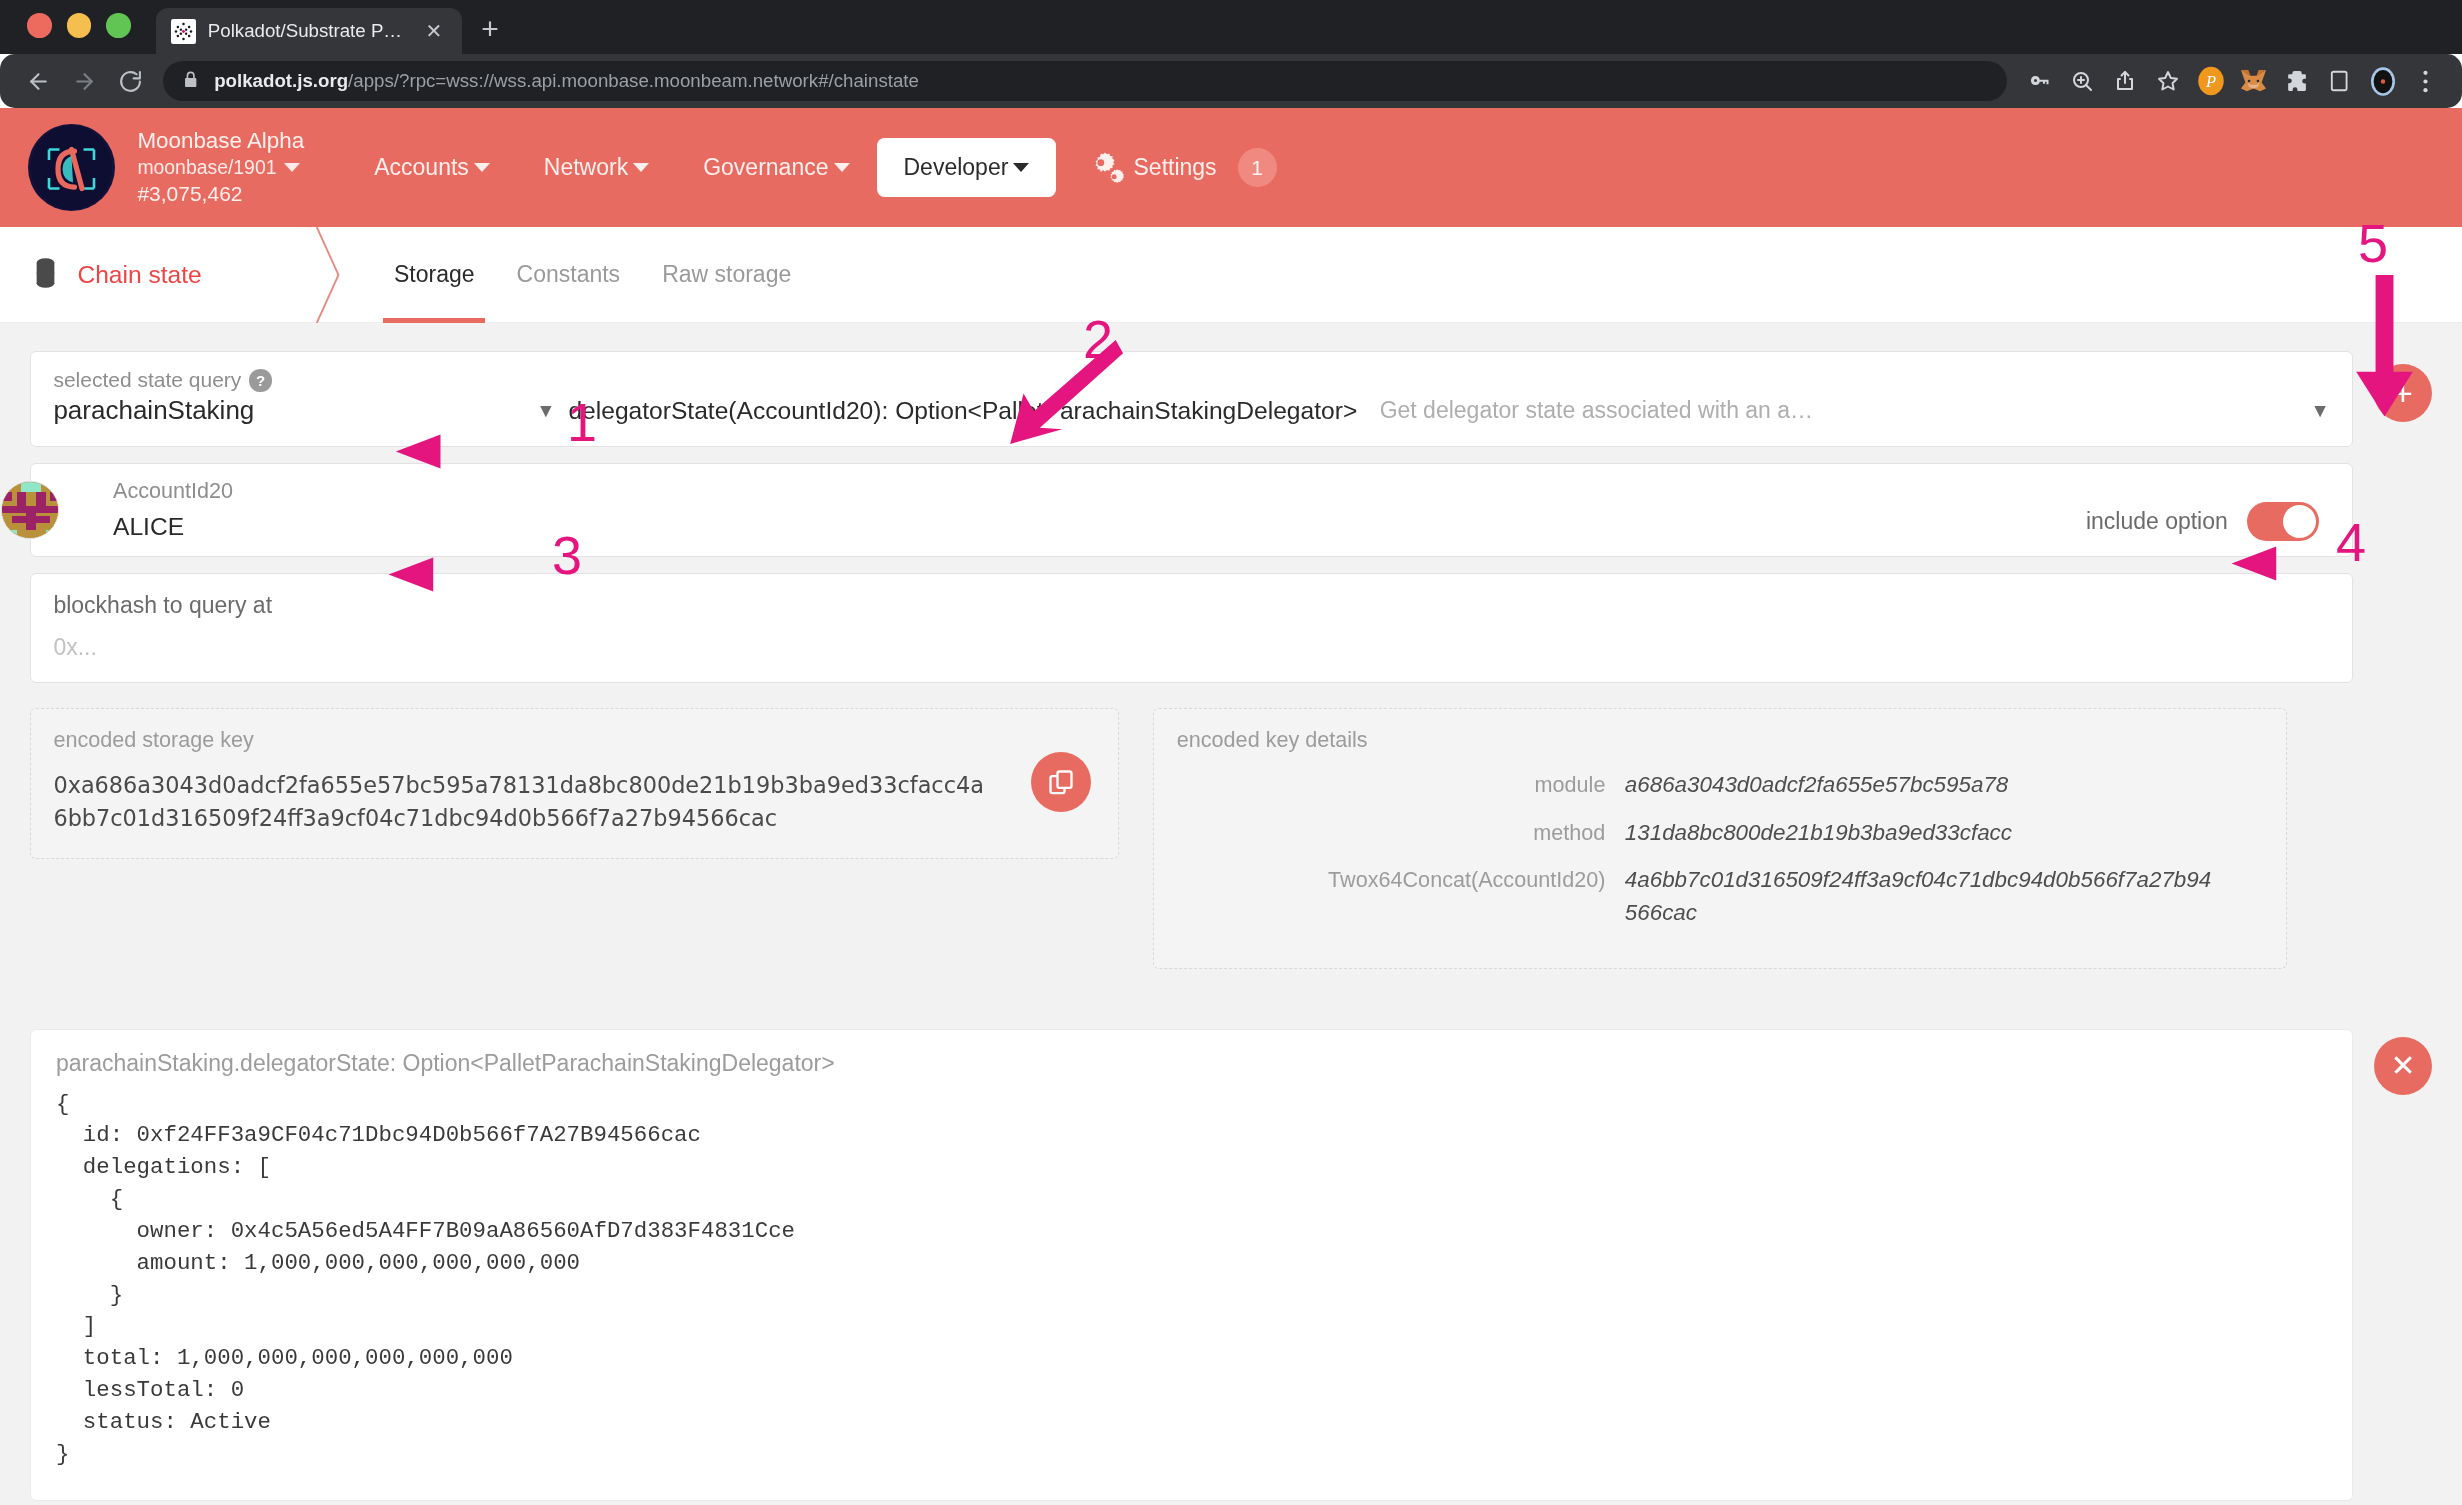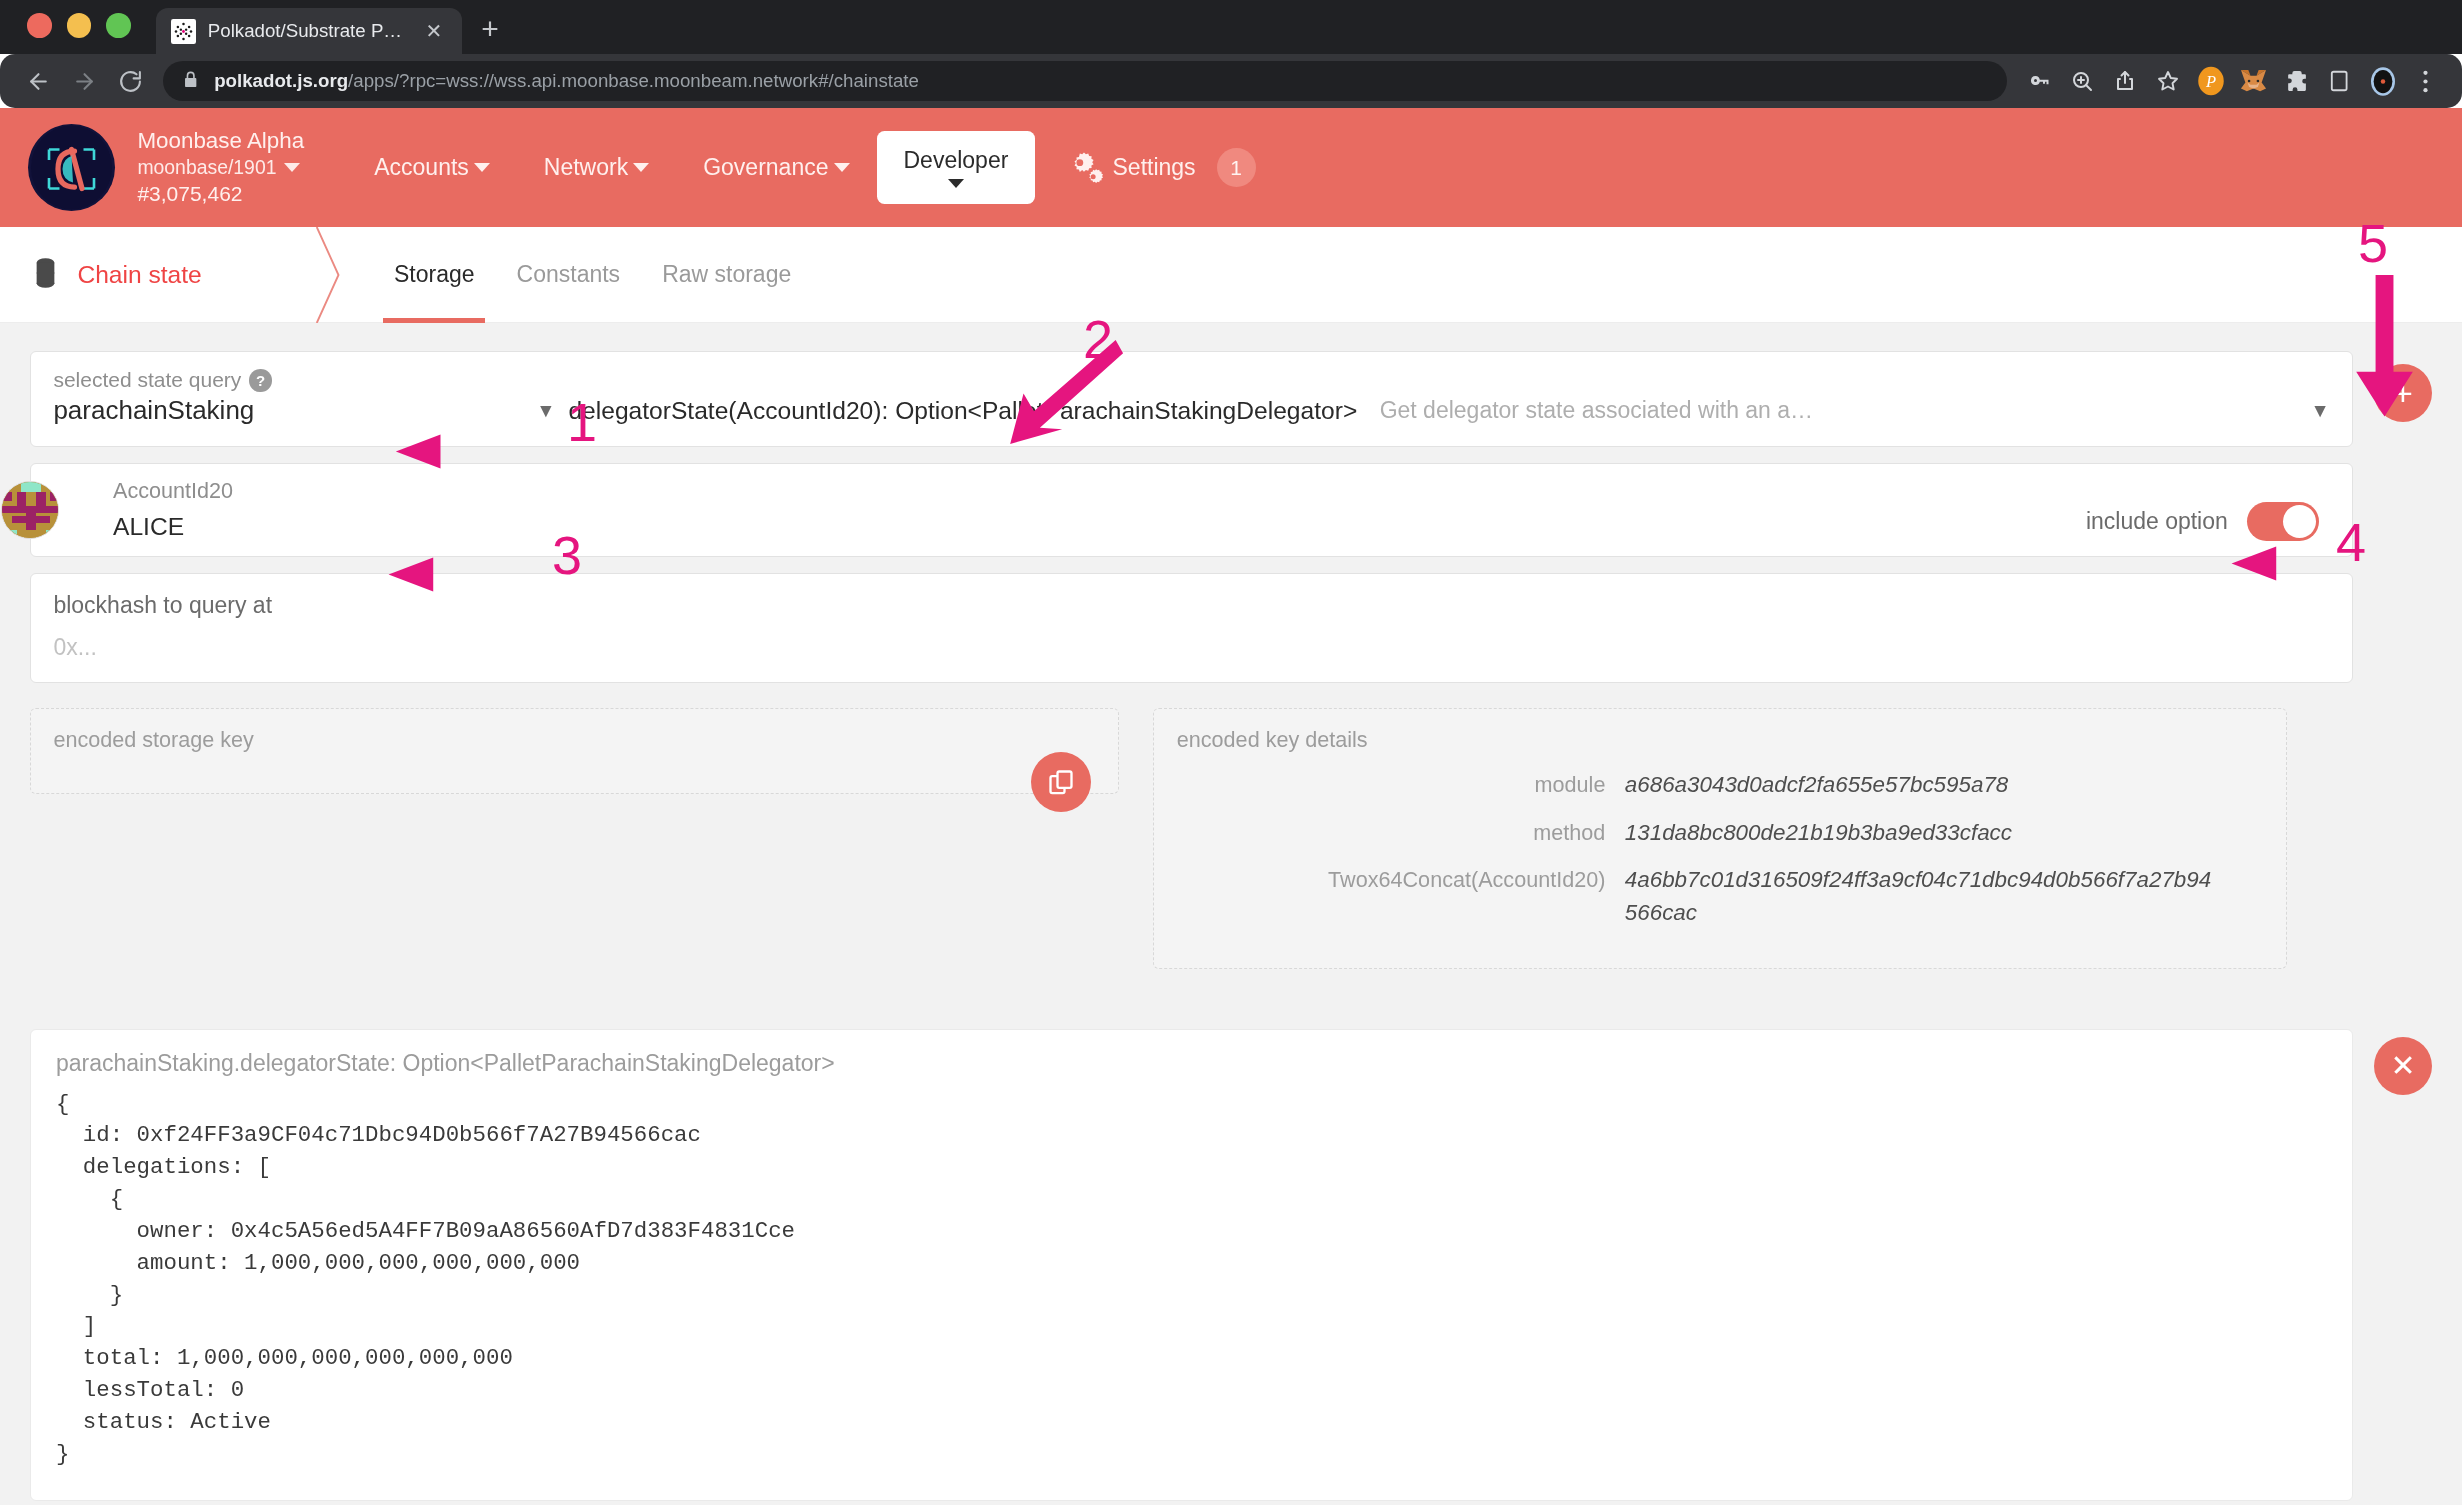--- a/index.html
+++ b/index.html
@@ -78,21 +78,21 @@
   .chain-name { font-size: 22.4px; line-height: 1.25; }
   .chain-spec { font-size: 19.4px; line-height: 1.3; display: flex; align-items: center; gap: 8px; opacity: .96; }
   .chain-block { font-size: 21px; line-height: 1.3; }
   .caret { width: 0; height: 0; border-left: 8.2px solid transparent; border-right: 8.2px solid transparent; border-top: 9.7px solid currentColor; display: inline-block; }
 
   .navitems { display: flex; align-items: center; margin-left: 43px; gap: 0; }
   .navitem {
     color: #FFF0EE; font-size: 23px; padding: 16.4px 27px;
     display: flex; align-items: center; gap: 5px; border-radius: 7.5px;
   }
-  .navitem.active { background: #FFFFFF; color: #2B2B2B; font-weight: 400; flex-direction: column; }
+  .navitem.active { background: #FFFFFF; color: #2B2B2B; font-weight: 400; }
   .settings-item { display: flex; align-items: center; gap: 13.4px; color: #FFF0EE; font-size: 23px; padding: 16.4px 13.4px; margin-left: 16.4px; }
   .gear-wrap { position: relative; width: 34px; height: 31px; }
   .badge {
     background: #F0897F; color: #FFF3F1; border-radius: 50%;
     width: 39px; height: 39px; display: flex; align-items: center; justify-content: center;
     font-size: 21px; margin-left: 7.5px;
   }
 
   
   .subheader {
@@ -472,20 +472,21 @@
     <div class="rowwrap" style="margin-top:16.4px;padding-right:109px;">
       <div class="panel hash-panel">
         <div class="hash-label">blockhash to query at</div>
         <div class="hash-input">0x...</div>
       </div>
     </div>
 
     <div class="enc-row">
       <div class="dashbox enc-key">
         <div class="dash-title">encoded storage key</div>
+        <div class="hexmono">0xa686a3043d0adcf2fa655e57bc595a78131da8bc800de21b19b3ba9ed33cfacc4a6bb7c01d316509f24ff3a9cf04c71dbc94d0b566f7a27b94566cac</div>
         <div class="copyfab">
           <svg width="28" height="28" viewBox="0 0 24 24" fill="none" stroke="#FFFFFF" stroke-width="2" stroke-linejoin="round">
               <rect x="9" y="3" width="12" height="14" rx="1.5"></rect>
               <path d="M15 17v3a1.5 1.5 0 0 1-1.5 1.5H4.5A1.5 1.5 0 0 1 3 20V8.5A1.5 1.5 0 0 1 4.5 7H9"></path>
             </svg>
         </div>
       </div>
       <div class="dashbox enc-det">
         <div class="dash-title">encoded key details</div>
         <div class="detrow">

